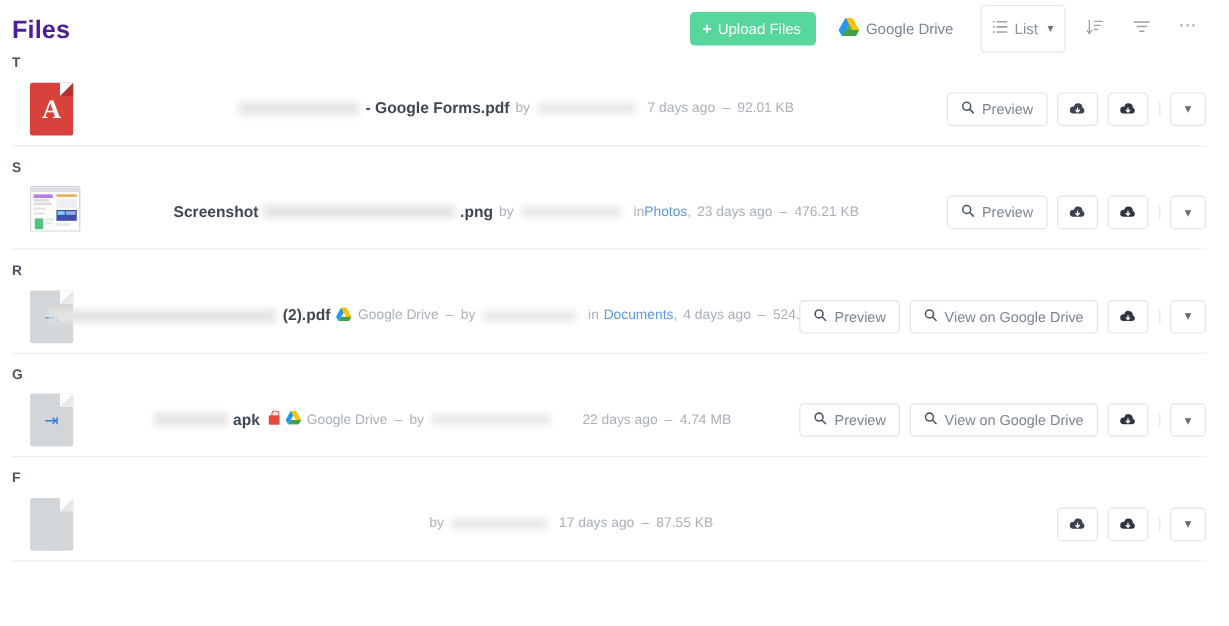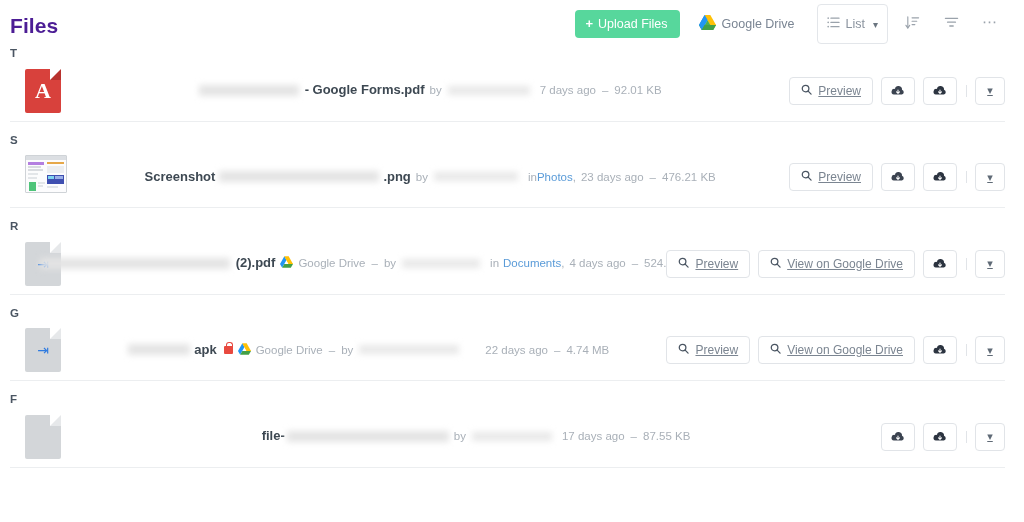--- a/index.html
+++ b/index.html
@@ -297,21 +297,20 @@
     padding: 0 11px;
     margin-left: 8px;
     border: 1px solid #e1e4e8;
     border-radius: 4px;
     background: #ffffff;
     color: #7b8591;
     font-size: 12px;
     font-family: "Liberation Sans", sans-serif;
     cursor: pointer;
     white-space: nowrap;
-    text-decoration: underline;
   }
   .abtn.sq { width: 34px; padding: 0; }
   .abtn.caret-btn { width: 30px; padding: 0; color: #5f6a76; font-size: 11px; }
   .divider-dot {
     width: 1px;
     height: 12px;
     background: #e1e4e8;
     margin-left: 9px;
   }
   .cloud-ico { color: #3b4350; display:inline-flex; }
@@ -657,24 +656,20 @@
 
   <div class="group-letter" style="margin-top:13px">F</div>
   <div class="file-row">
     <div class="thumb">
       <div class="doc-icon">
         <div class="body"></div>
           <div class="fold"></div>
       </div>
     </div>
     <div class="meta">
-      <div class="name-line">
-        <span>file-</span>
-        <span class="blur name" style="width:162px;margin-left:2px"></span>
-      </div>
       <div class="sub-line">
         <span>by</span>
         <span class="blur sub" style="width:80px;margin-left:6px"></span>
         <span style="margin-left:10px">17 days ago</span>
         <span class="sep">–</span>
         <span>87.55 KB</span>
       </div>
     </div>
     <div class="actions">
       <button class="abtn sq">

